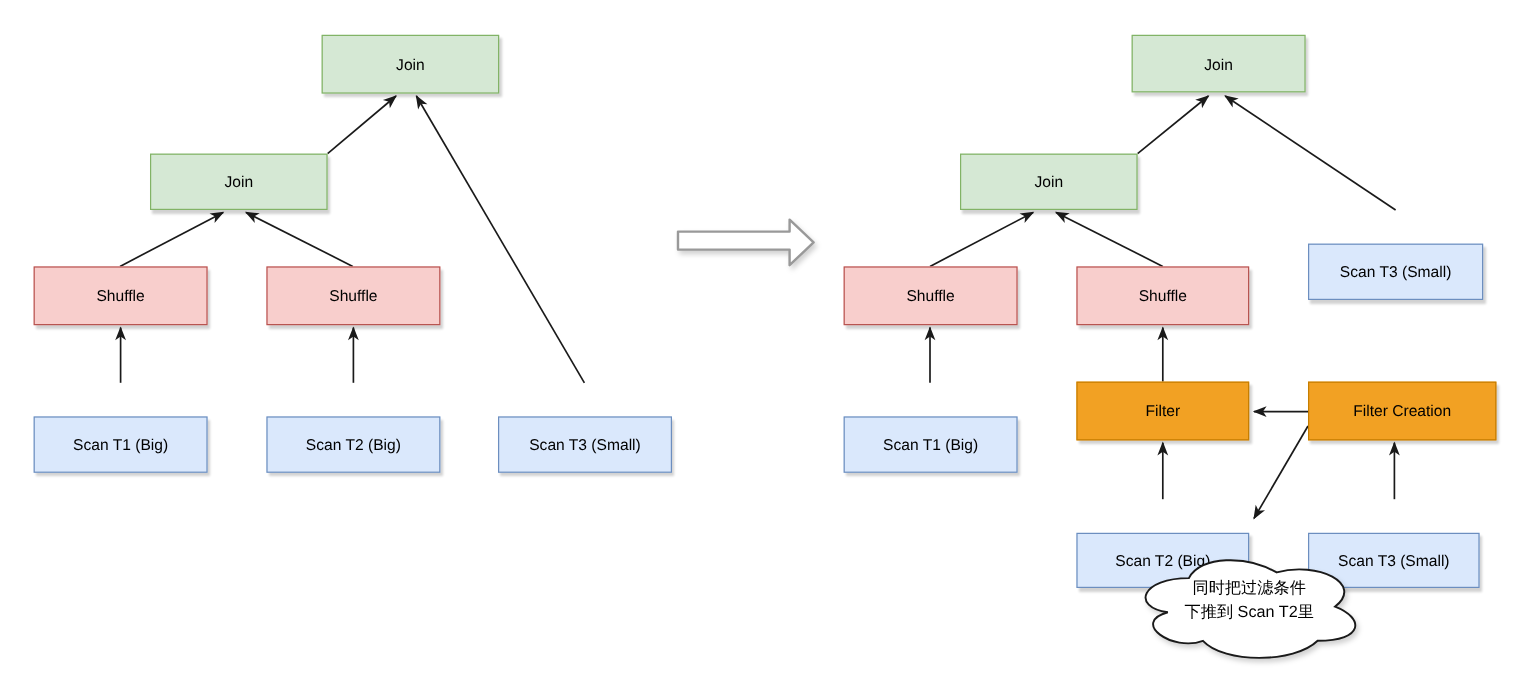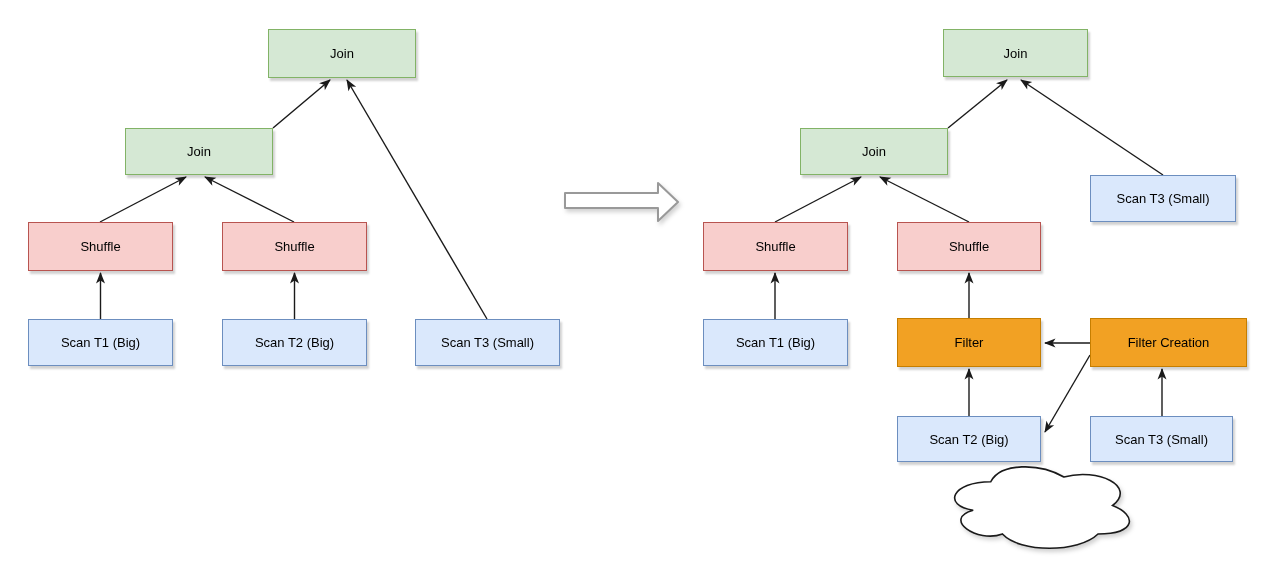--- a/index.html
+++ b/index.html
@@ -11,21 +11,21 @@
   svg.layer{position:absolute;left:0;top:0;width:1280px;height:566px;pointer-events:none;}
   #connector-layer{z-index:0;}
   #overlay-layer{z-index:2;}
   .node{
     position:absolute;box-sizing:border-box;display:flex;align-items:center;justify-content:center;
     font-size:13px;color:#000;border:1px solid #000;z-index:1;
     box-shadow:2px 3px 2px rgba(0,0,0,0.18);text-align:center;white-space:nowrap;
   }
   .node.green{background:var(--join-fill);border-color:var(--join-stroke);}
   .node.pink{background:var(--shuffle-fill);border-color:var(--shuffle-stroke);text-align:right;}
-  .node.blue{background:var(--scan-fill);border-color:var(--scan-stroke);}
+  .node.blue{background:var(--scan-fill);border-color:var(--scan-stroke);margin-top:28px;}
   .node.orange{background:var(--filter-fill);border-color:var(--filter-stroke);}
   .connector{stroke:var(--connector);stroke-width:1.4;fill:none;}
   #transform-arrow{
     fill:var(--transform-arrow-fill);stroke:var(--transform-arrow-stroke);stroke-width:2;
     stroke-linejoin:round;filter:drop-shadow(2px 3px 2px rgba(0,0,0,0.18));
   }
   #cloud-shape{
     fill:var(--cloud-fill);stroke:var(--cloud-stroke);stroke-width:1.6;
     filter:drop-shadow(2px 3px 2px rgba(0,0,0,0.18));
   }
@@ -88,14 +88,18 @@
 
   <svg class="layer" id="overlay-layer" viewBox="0 0 1280 566">
     <path id="cloud-shape" d="M 990.75,481.75
          C 951.75,481.75 942,505.5 973.2,510.25
          C 942,518.7 977.1,543.5 1002.45,534
          C 1020,553 1078.5,553 1098,534
          C 1137,534 1137,515 1112.6,505.5
          C 1137,486.5 1098,467.5 1063.9,477
          C 1039.5,462.75 1000.5,462.75 990.75,481.75 Z"></path>
   </svg>
+  <div id="cloud-note">
+    <div>同时把过滤条件</div>
+    <div>下推到 Scan T2里</div>
+  </div>
 
 </div>
 
 </body></html>

